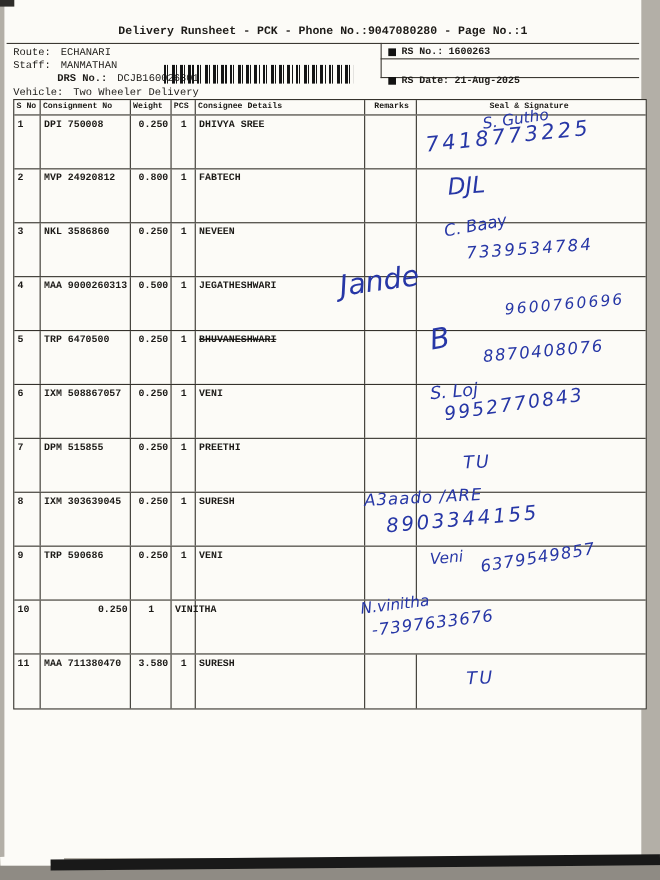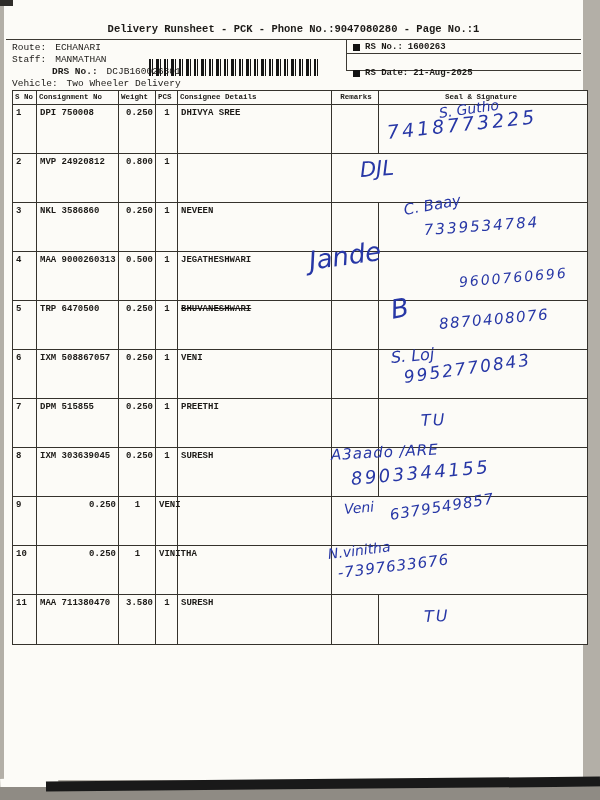--- a/index.html
+++ b/index.html
@@ -149,20 +149,21 @@
       <span class="hand s1">S. Gutho</span>
       <span class="hand s2">7418773225</span>
     </div>
   </div>
 
   <div class="trow">
     <div class="c c-sno v-sno">2</div>
     <div class="c c-con v-con">MVP 24920812</div>
     <div class="c c-wt v-wt">0.800</div>
     <div class="c c-pcs v-pcs">1</div>
+    <div class="c c-cons"><span class="v-consignee">FABTECH</span></div>
     <div class="c c-rem v-rem"></div>
     <div class="c c-sig">
       <span class="hand s1">DJL</span>
 
     </div>
   </div>
 
   <div class="trow">
     <div class="c c-sno v-sno">3</div>
     <div class="c c-con v-con">NKL 3586860</div>
@@ -236,20 +237,21 @@
     <div class="c c-cons"><span class="v-consignee">SURESH</span></div>
     <div class="c c-rem v-rem"></div>
     <div class="c c-sig">
       <span class="hand s1">A3aado /ARE</span>
       <span class="hand s2">8903344155</span>
     </div>
   </div>
 
   <div class="trow">
     <div class="c c-sno v-sno">9</div>
+    <div class="c c-con v-con">TRP 590686</div>
     <div class="c c-wt v-wt">0.250</div>
     <div class="c c-pcs v-pcs">1</div>
     <div class="c c-cons"><span class="v-consignee">VENI</span></div>
     <div class="c c-rem v-rem"></div>
     <div class="c c-sig">
       <span class="hand s1">Veni</span>
       <span class="hand s2">6379549857</span>
     </div>
   </div>
 

